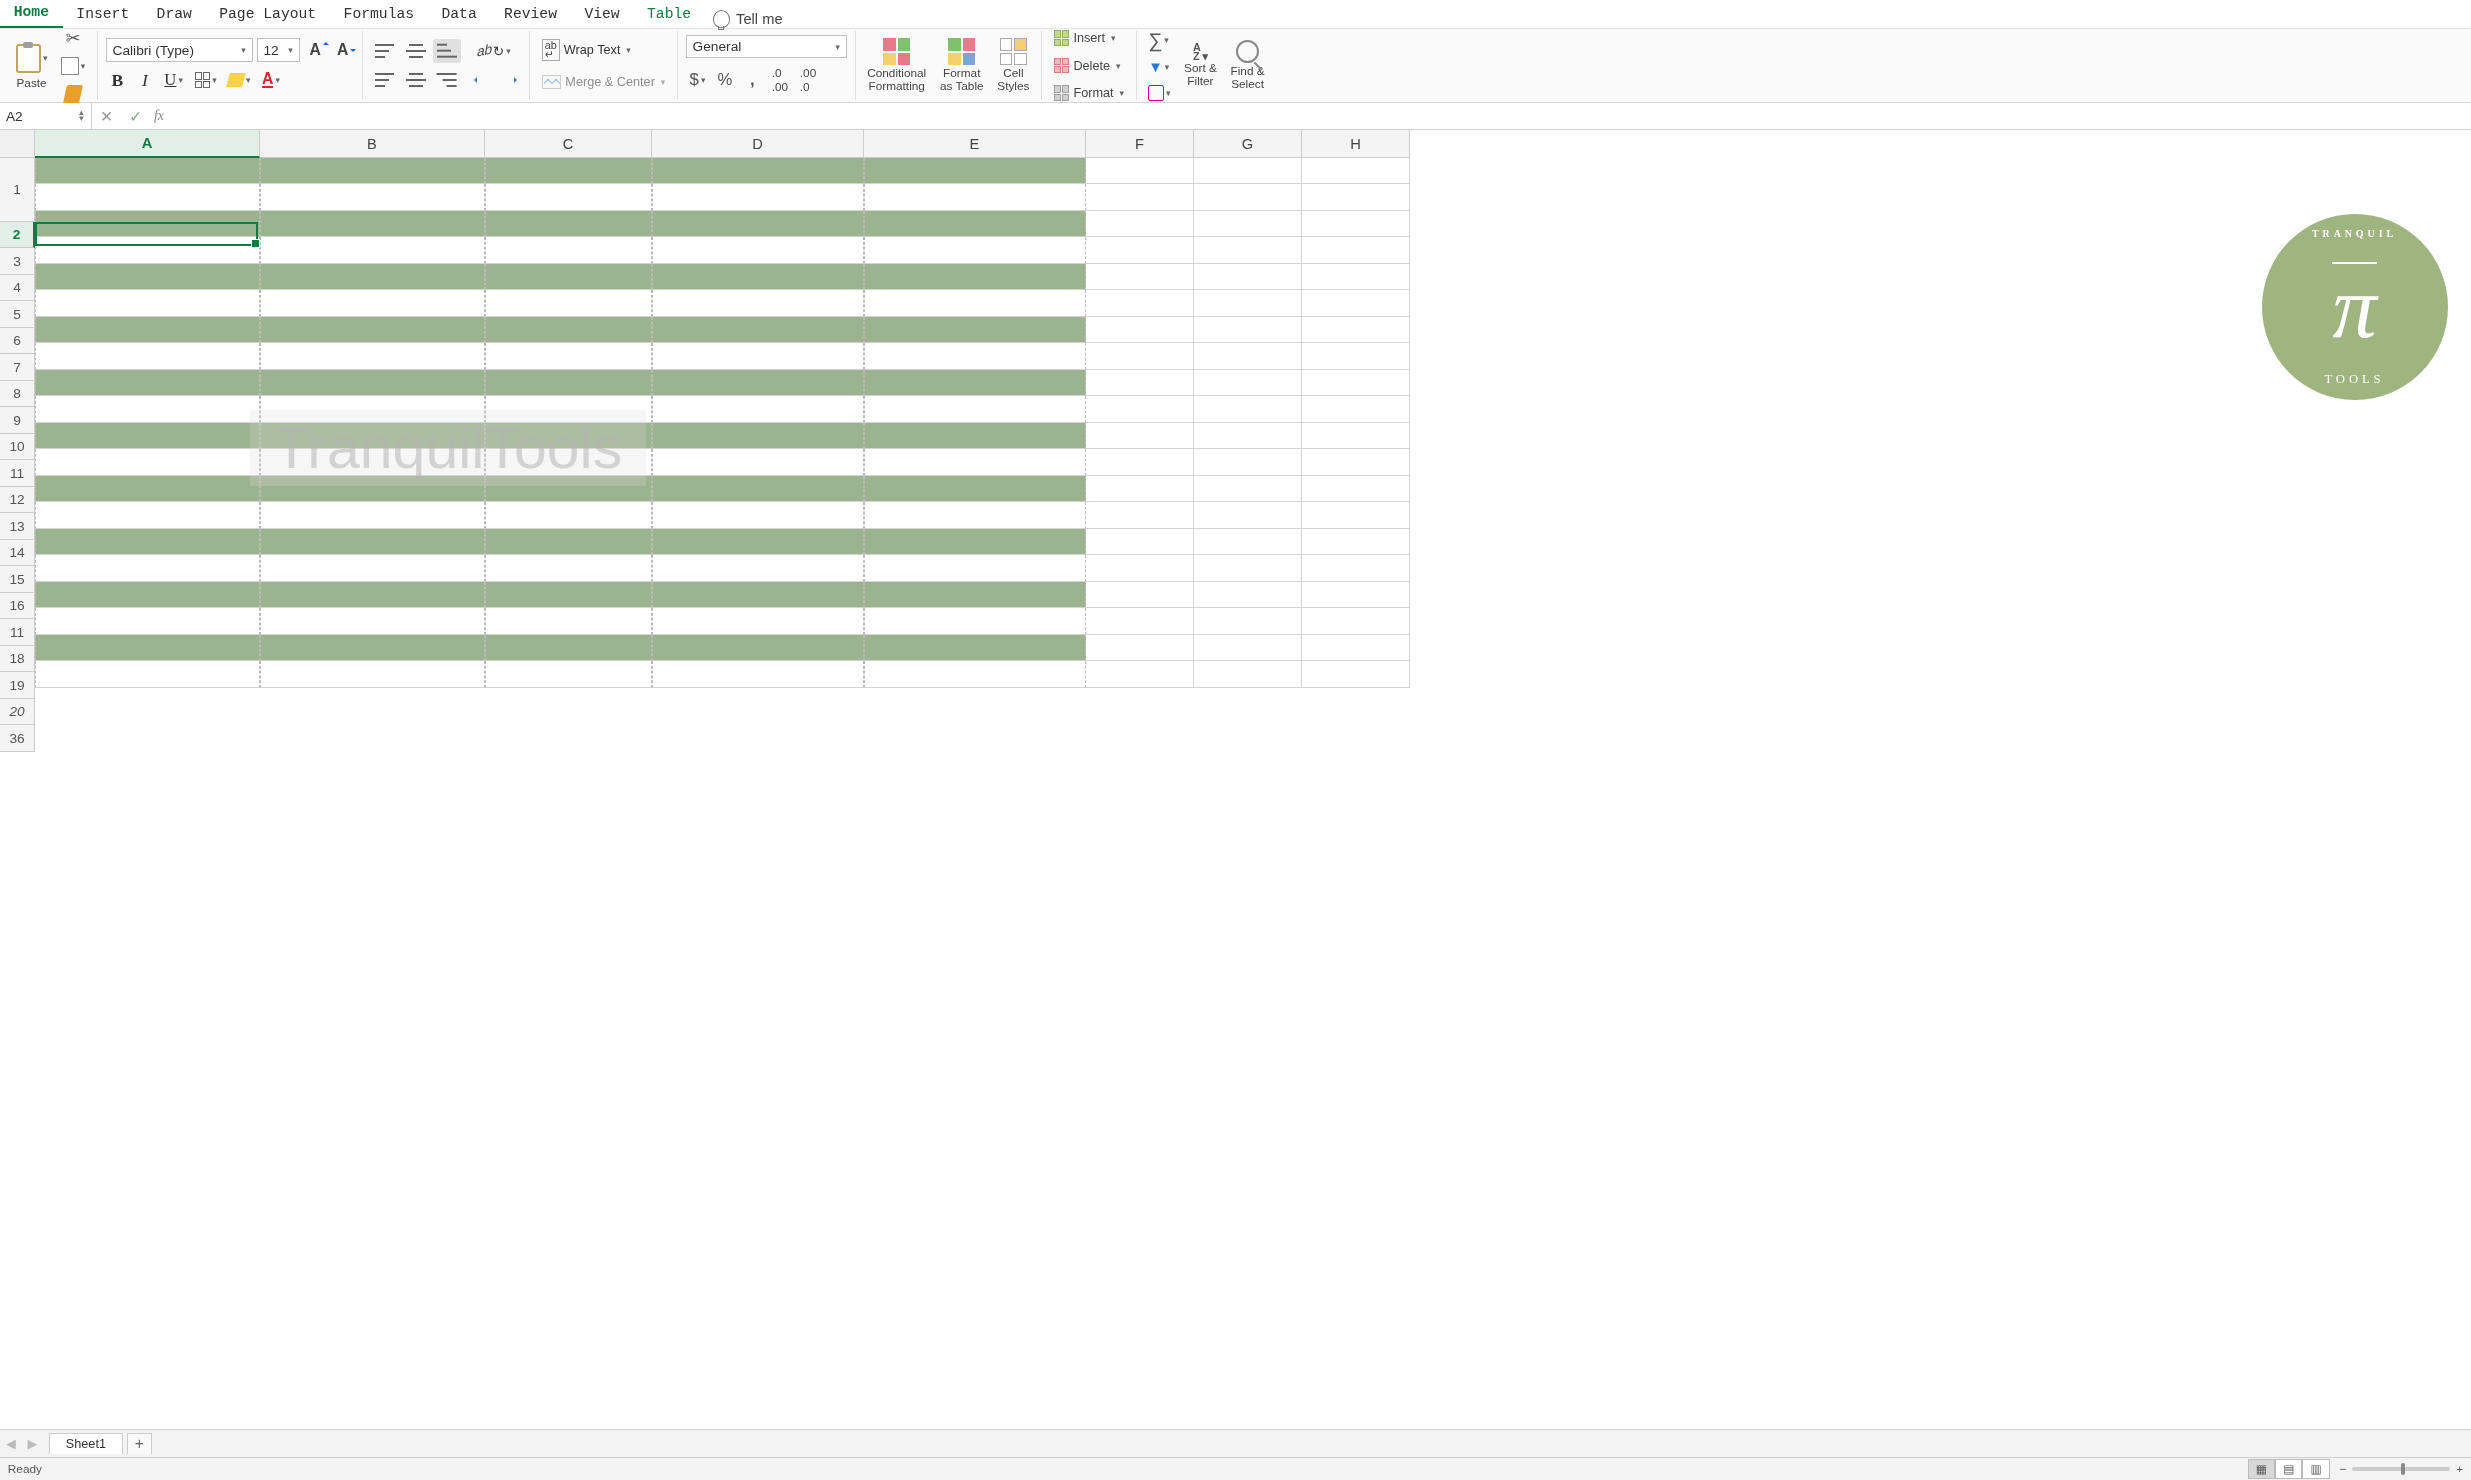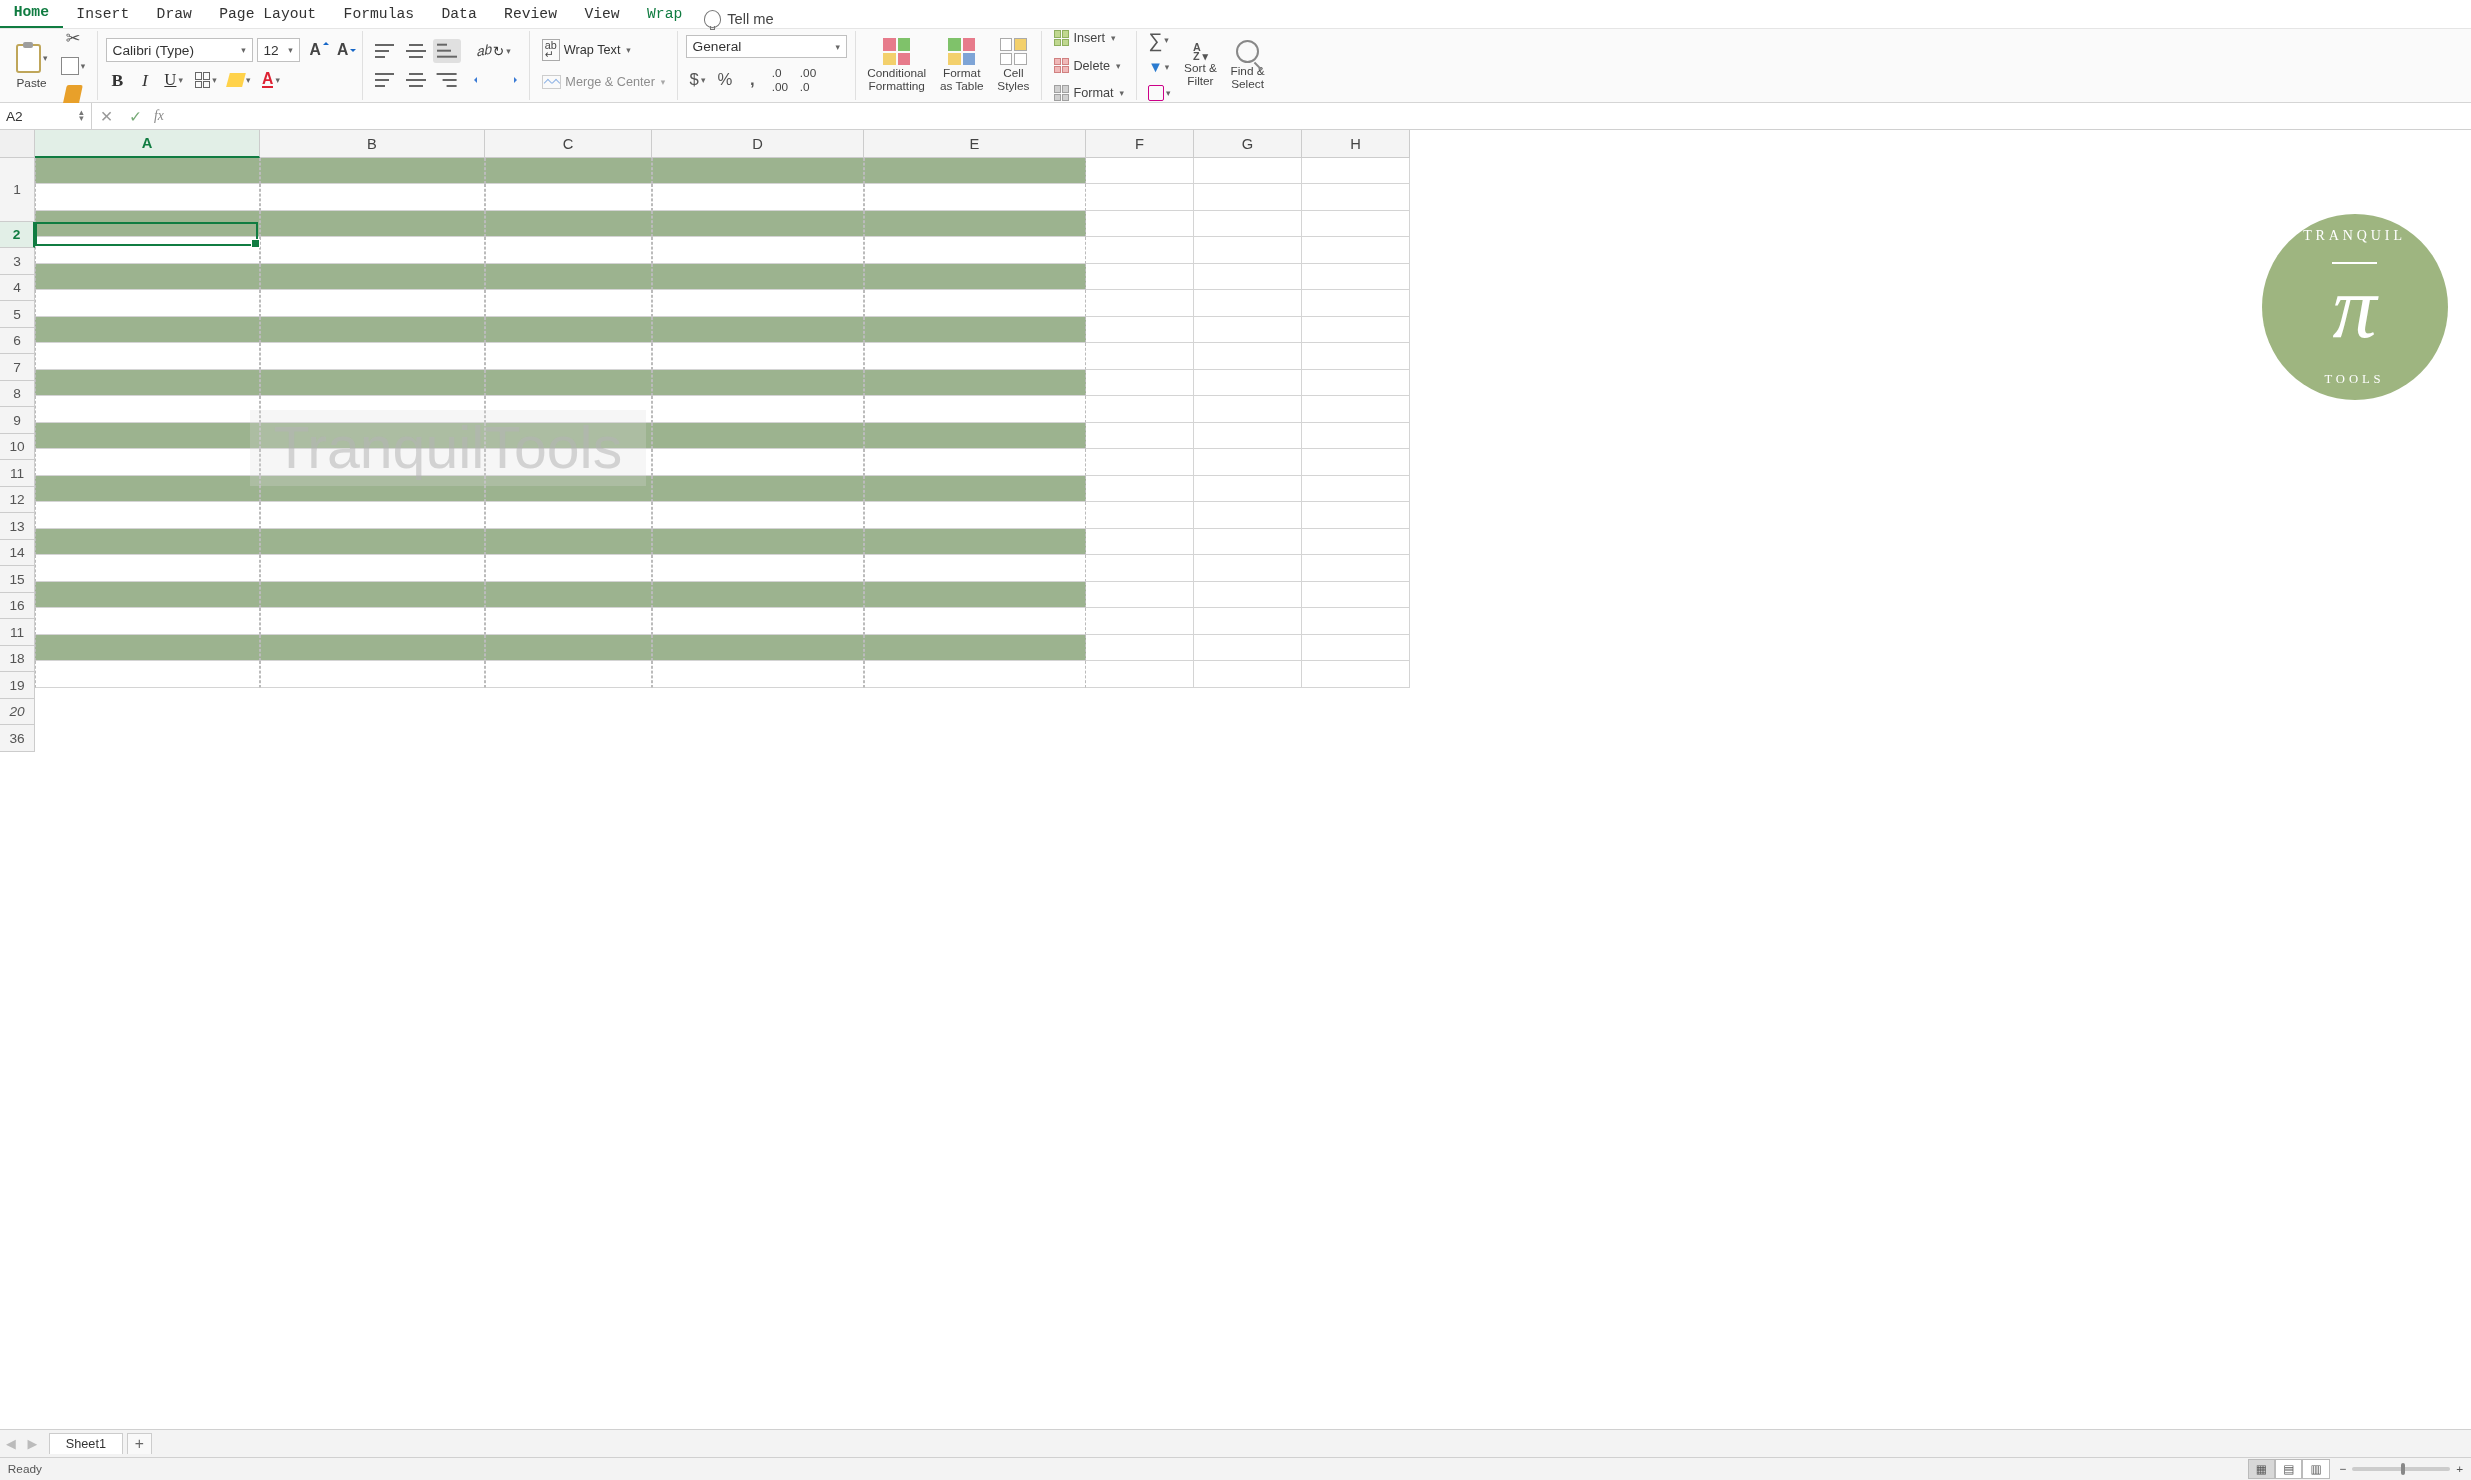--- a/index.html
+++ b/index.html
@@ -126,21 +126,21 @@
   .cell.thead{background:var(--table-head);border-left:1px dashed #bbb;border-right:1px dashed #bbb;text-align:center;display:flex;align-items:center;justify-content:center;font-family:Georgia,serif;font-size:19.6px;color:#2d2d2d;padding:2px 5.9px;}
   .cell.thead.first{border-left:1px solid #888;}
   .cell.stripe{background:var(--table-stripe);border-left:1px dashed #bbb;border-right:1px dashed #bbb;}
   .cell.tplain{border-left:1px dashed #bbb;border-right:1px dashed #bbb;}
   .filter-dd{position:absolute;right:3.9px;bottom:3.9px;width:15.7px;height:15.7px;background:#f2f2f2;border:1px solid #a6a6a6;display:flex;align-items:center;justify-content:center;}
   .filter-dd:after{content:"";border:3.9px solid transparent;border-top-color:#666;margin-top:2.9px;}
   .selbox{position:absolute;border:2px solid var(--green);pointer-events:none;z-index:5;}
   .selbox:after{content:"";position:absolute;right:-3.9px;bottom:-3.9px;width:6.9px;height:6.9px;background:var(--green);border:1px solid #fff;}
 
   .watermark-logo{position:absolute;right:23.5px;top:84px;width:186px;height:186px;background:#9eb580;border-radius:50%;display:flex;flex-direction:column;align-items:center;justify-content:center;z-index:10;color:#fff;font-family:serif;}
-  .watermark-logo .top{position:absolute;top:13.7px;font-size:14px;letter-spacing:3.9px;}
+  .watermark-logo .top{position:absolute;top:13.7px;font-size:10px;letter-spacing:3.9px;font-weight:bold;}
   .watermark-logo .pi{font-size:88px;font-style:italic;border-top:2.9px solid #fff;line-height:88px;font-family:Georgia,serif;}
   .watermark-logo .bot{position:absolute;bottom:13.7px;font-size:12.7px;letter-spacing:3.9px;}
   .watermark-text{position:absolute;top:280px;left:250px;font-size:59px;color:rgba(180,180,180,.55);font-family:"Segoe UI",sans-serif;background:rgba(220,220,220,.25);padding:3.9px 23.5px;z-index:9;pointer-events:none;}
 
   
   .sheettabs{display:flex;align-items:center;height:27.4px;background:#f3f3f3;border-top:1px solid #d0d0d0;font-size:12.7px;}
   .navbtn{width:21.6px;height:21.6px;display:flex;align-items:center;justify-content:center;color:#bbb;}
   .sheettab{background:#fff;border:1px solid #ccc;border-bottom:none;padding:2.9px 15.7px;margin-left:5.9px;border-radius:0 0 0 0;position:relative;top:0;}
   .addsheet{width:25.5px;height:21.6px;border:1px solid #ccc;border-bottom:none;display:flex;align-items:center;justify-content:center;font-size:15.7px;color:#666;margin-left:3.9px;background:#f9f9f9;}
 
@@ -160,21 +160,21 @@
 
   <div class="tabs">
     <div class="tab active">Home</div>
     <div class="tab">Insert</div>
     <div class="tab">Draw</div>
     <div class="tab">Page Layout</div>
     <div class="tab">Formulas</div>
     <div class="tab">Data</div>
     <div class="tab">Review</div>
     <div class="tab">View</div>
-    <div class="tab table">Wrap</div>
+    <div class="tab table">Table</div>
     <div class="tellme">
       <span class="bulb"></span>
       <span>Tell me</span>
     </div>
   </div>
 
   <div class="ribbon">
 
     <div class="grp">
       <div class="stack">

